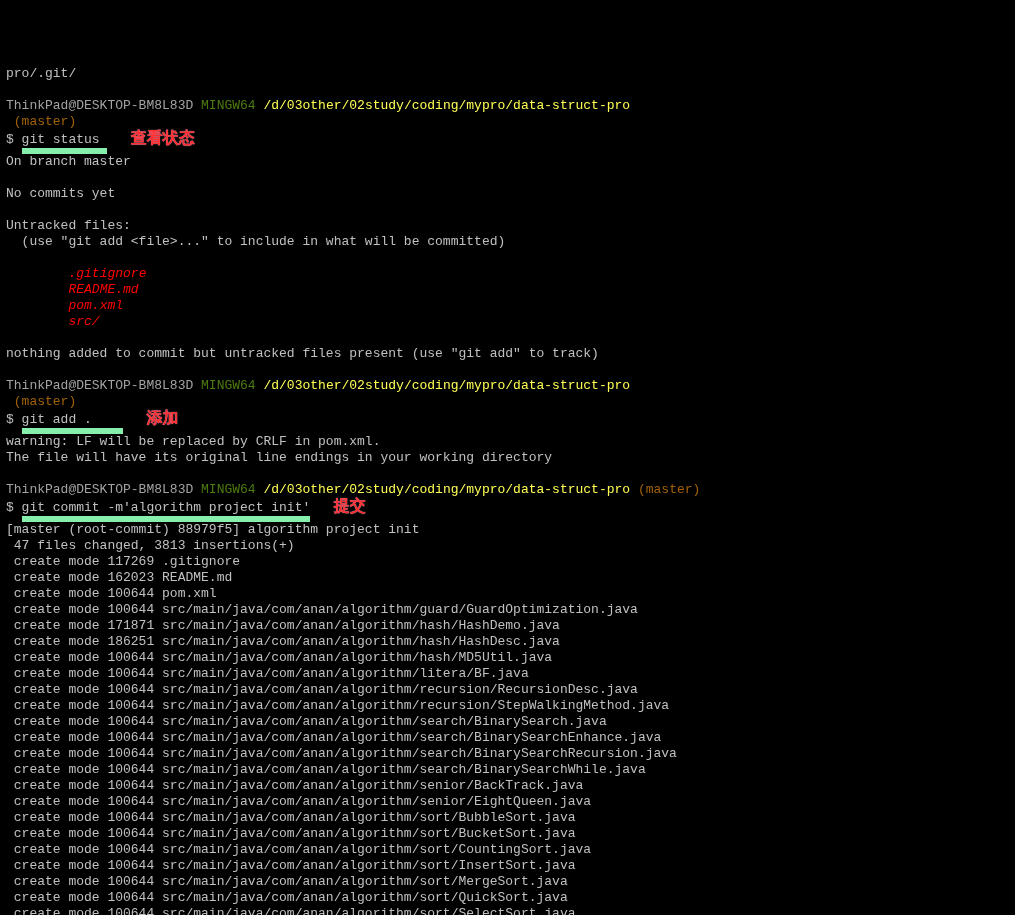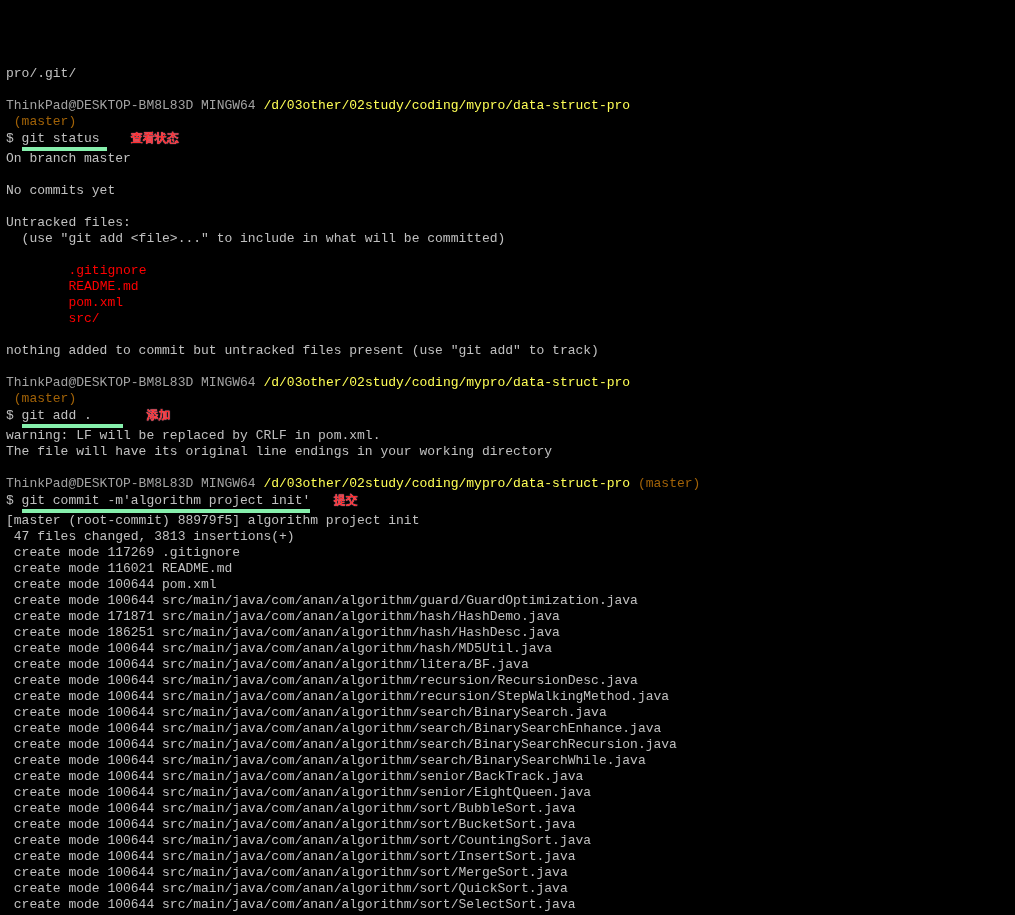--- a/index.html
+++ b/index.html
@@ -12,30 +12,30 @@
     line-height: 16px;
     width: 1015px;
     height: 915px;
     overflow: hidden;
     white-space: pre;
   }
   .term {
     padding: 2px 6px;
   }
   .green { color: #a3a3a3; }
-  .magenta { color: #a3a3a3; }
+  .magenta { color: #4d7c0f; }
   .yellow { color: #ffff55; }
   .cyan { color: #a16207; }
-  .red { color: #ff0000; }
+  .red { color: #ff0000; font-style: italic; }
   .grey { color: #c0c0c0; }
-  .underline-red { border-bottom: 4px solid #86efac; display:inline-block; }
+  .underline-red { border-bottom: 6px solid #86efac; display:inline-block; }
   .annot {
     color: #ff2d2d;
     font-family: "Microsoft YaHei", sans-serif;
-    font-size: 12px;
+    font-size: 16px;
     font-weight: bold;
     text-shadow: 0 0 1px #ffccff;
     display:inline-block;
   }
   .line { height:16px; }
 </style>
 </head>
 <body>
 
 
@@ -63,21 +63,21 @@
  <span class="cyan">(master)</span>
 <span class="grey">$ </span><span class="underline-red"><span class="grey">git add .</span>    </span>   <span class="annot">添加</span>
 <span class="grey">warning: LF will be replaced by CRLF in pom.xml.</span>
 <span class="grey">The file will have its original line endings in your working directory</span>
 <span class="line"></span>
 <span class="green">ThinkPad@DESKTOP-BM8L83D</span> <span class="magenta">MINGW64</span> <span class="yellow">/d/03other/02study/coding/mypro/data-struct-pro</span> <span class="cyan">(master)</span>
 <span class="grey">$ </span><span class="underline-red"><span class="grey">git commit -m'algorithm project init'</span></span>   <span class="annot">提交</span>
 <span class="grey">[master (root-commit) 88979f5] algorithm project init</span>
 <span class="grey"> 47 files changed, 3813 insertions(+)</span>
 <div id="created-list"><span class="grey"> create mode 117269 .gitignore</span>
-<span class="grey"> create mode 116021 README.md</span>
+<span class="grey"> create mode 162023 README.md</span>
 <span class="grey"> create mode 100644 pom.xml</span>
 <span class="grey"> create mode 100644 src/main/java/com/anan/algorithm/guard/GuardOptimization.java</span>
 <span class="grey"> create mode 171871 src/main/java/com/anan/algorithm/hash/HashDemo.java</span>
 <span class="grey"> create mode 186251 src/main/java/com/anan/algorithm/hash/HashDesc.java</span>
 <span class="grey"> create mode 100644 src/main/java/com/anan/algorithm/hash/MD5Util.java</span>
 <span class="grey"> create mode 100644 src/main/java/com/anan/algorithm/litera/BF.java</span>
 <span class="grey"> create mode 100644 src/main/java/com/anan/algorithm/recursion/RecursionDesc.java</span>
 <span class="grey"> create mode 100644 src/main/java/com/anan/algorithm/recursion/StepWalkingMethod.java</span>
 <span class="grey"> create mode 100644 src/main/java/com/anan/algorithm/search/BinarySearch.java</span>
 <span class="grey"> create mode 100644 src/main/java/com/anan/algorithm/search/BinarySearchEnhance.java</span>

